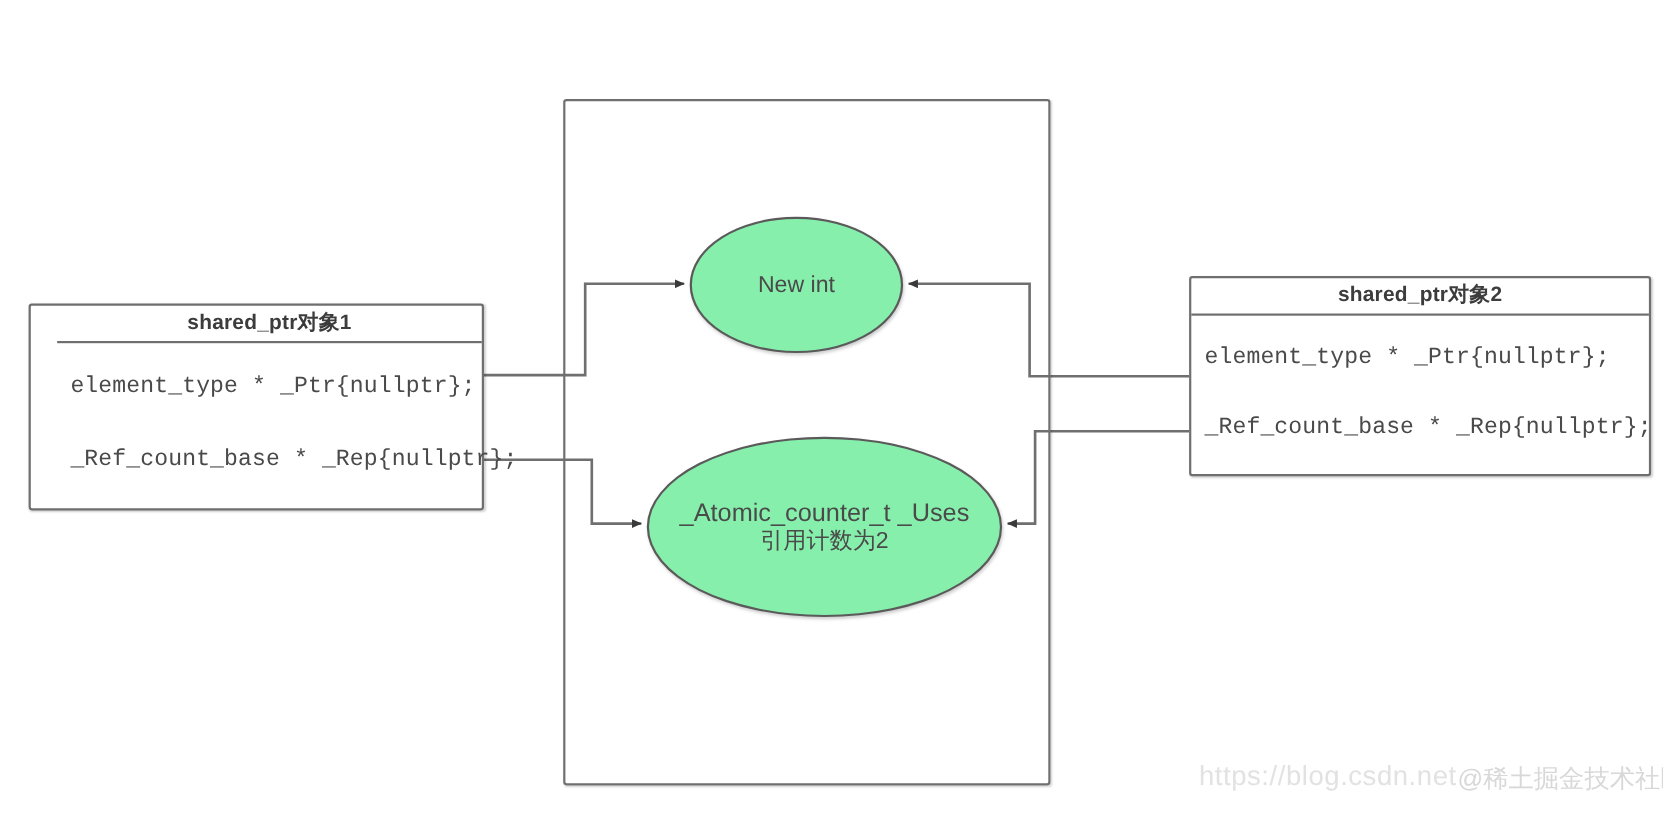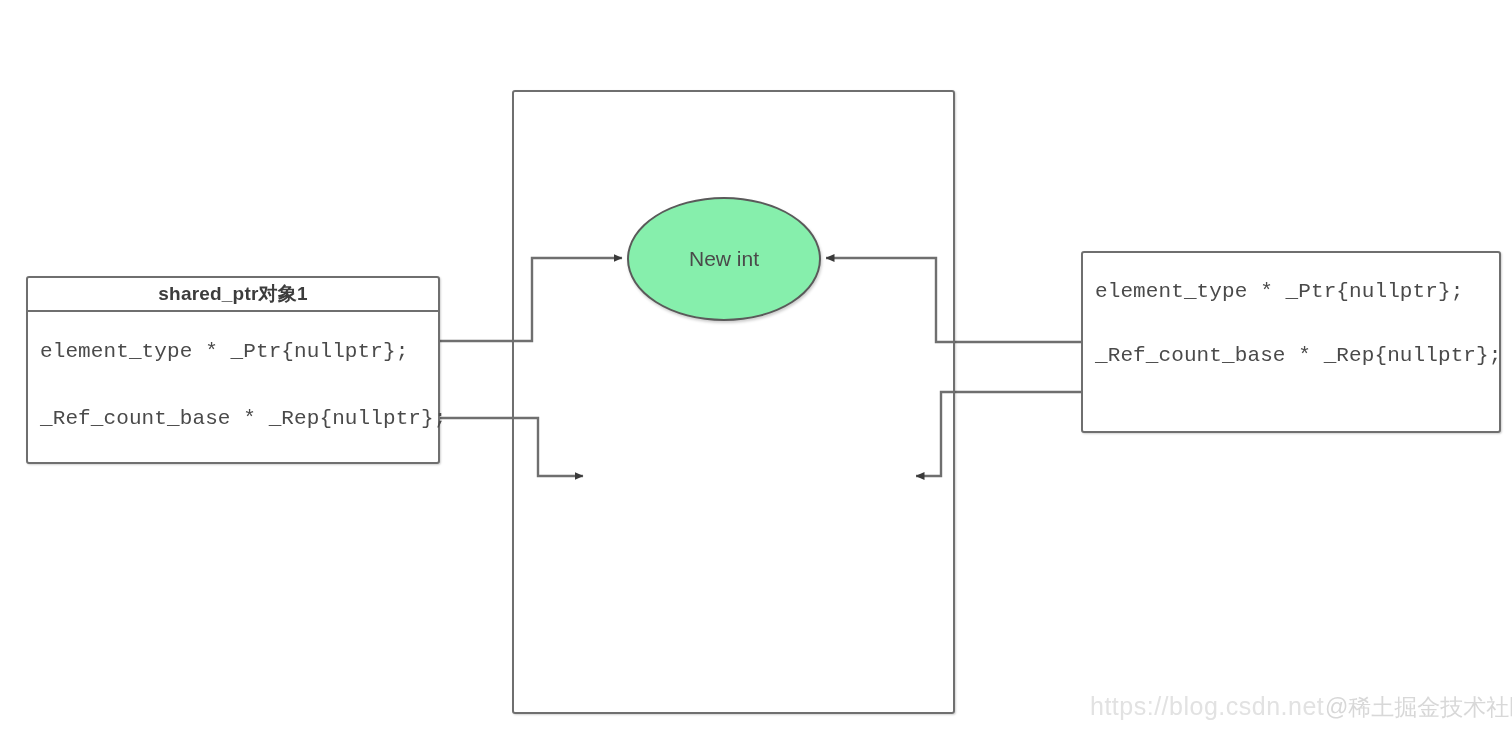--- a/index.html
+++ b/index.html
@@ -54,21 +54,21 @@
     padding: 6px 12px 10px 12px;
   }
   .uml-field {
     font-size: 21px;
     color: #4a4a4a;
     white-space: nowrap;
     letter-spacing: 0.1px;
     font-family: Liberation Mono, monospace;
   }
 
-  #box-left  { left: 26px;   top: 276px; width: 414px; height: 188px; }
+  #box-left  { left: 26px;   top: 276px; width: 414px; height: 188px; padding-left: 24px; }
   #box-right { left: 1081px; top: 251px; width: 420px; height: 182px; }
 
   
   #control-block {
     position: absolute;
     left: 512px;
     top: 90px;
     width: 443px;
     height: 624px;
     box-sizing: border-box;
@@ -160,29 +160,34 @@
 
   <div class="uml-box" id="box-left">
     <div class="uml-header">shared_ptr对象1</div>
     <div class="uml-body">
       <div class="uml-field">element_type * _Ptr{nullptr};</div>
       <div class="uml-field">_Ref_count_base * _Rep{nullptr};</div>
     </div>
   </div>
 
   <div class="uml-box" id="box-right">
+    <div class="uml-header">shared_ptr对象2</div>
     <div class="uml-body">
       <div class="uml-field">element_type * _Ptr{nullptr};</div>
       <div class="uml-field">_Ref_count_base * _Rep{nullptr};</div>
     </div>
   </div>
 
   <div class="ellipse" id="ellipse-newint">
     <div class="ell-line1">New int</div>
   </div>
 
+  <div class="ellipse" id="ellipse-uses">
+    <div class="ell-line1">_Atomic_counter_t _Uses</div>
+    <div class="ell-line2">引用计数为2</div>
+  </div>
 
   <div id="watermark">
     <div class="wm-url">https://blog.csdn.net</div>
     <div class="wm-handle">@稀土掘金技术社区</div>
   </div>
 
 </div>
 
 </body></html>

